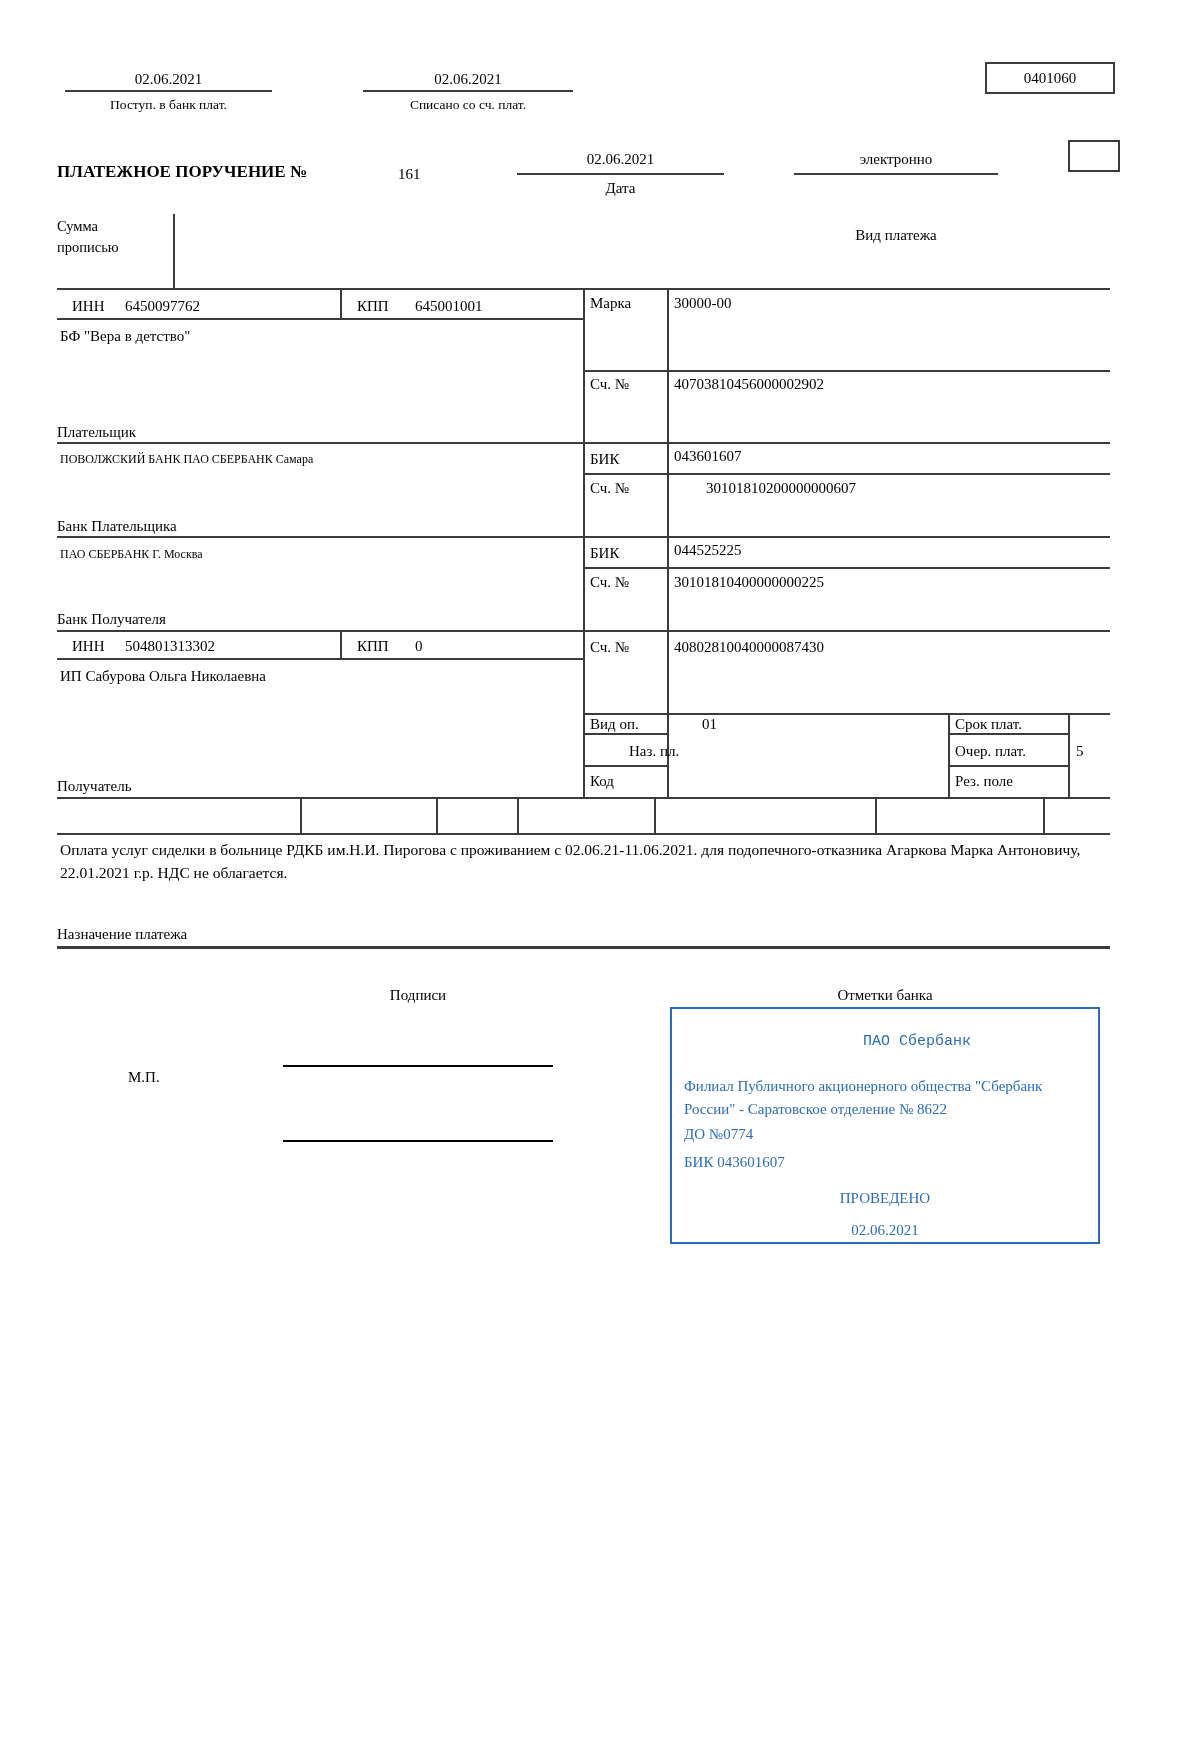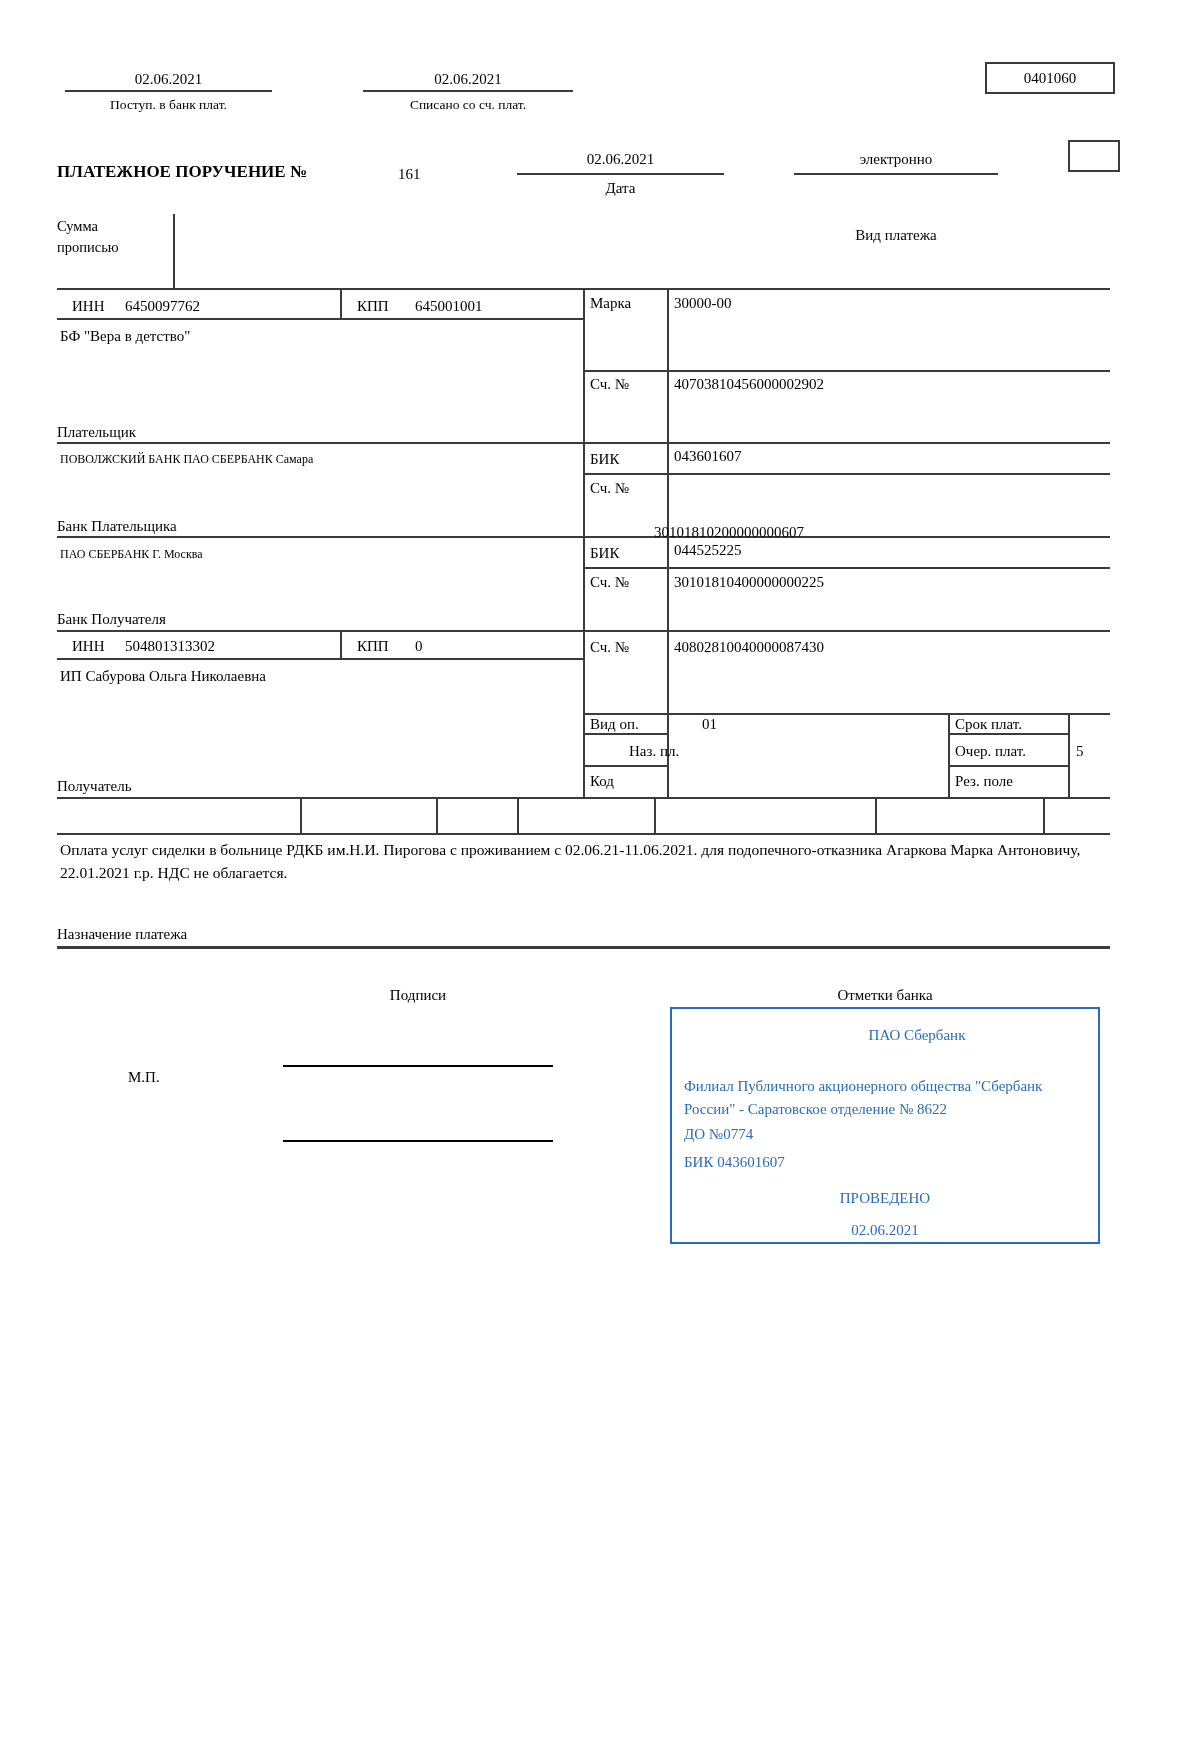--- a/index.html
+++ b/index.html
@@ -96,21 +96,21 @@
   <div class="t" style="left:590px;top:294px;">Марка</div>
   <div class="t" style="left:674px;top:294px;">30000-00</div>
   <div class="t" style="left:590px;top:375px;">Сч. №</div>
   <div class="t" style="left:674px;top:375px;">40703810456000002902</div>
 
   <div class="t small" style="left:60px;top:450px;">ПОВОЛЖСКИЙ БАНК ПАО СБЕРБАНК Самара</div>
   <div class="t" style="left:57px;top:517px;">Банк Плательщика</div>
   <div class="t" style="left:590px;top:450px;">БИК</div>
   <div class="t" style="left:674px;top:447px;">043601607</div>
   <div class="t" style="left:590px;top:479px;">Сч. №</div>
-  <div class="t" style="left:654px;top:479px;margin-top:44px;">30101810200000000607</div>
+  <div class="t" style="left:706px;top:479px;">30101810200000000607</div>
 
   <div class="t small" style="left:60px;top:545px;">ПАО СБЕРБАНК Г. Москва</div>
   <div class="t" style="left:57px;top:610px;">Банк Получателя</div>
   <div class="t" style="left:590px;top:544px;">БИК</div>
   <div class="t" style="left:674px;top:541px;">044525225</div>
   <div class="t" style="left:590px;top:573px;">Сч. №</div>
   <div class="t" style="left:674px;top:573px;">30101810400000000225</div>
 
   <div class="t" style="left:72px;top:637px;">ИНН</div>
   <div class="t" style="left:125px;top:637px;">504801313302</div>
@@ -138,21 +138,21 @@
   <div class="hl" style="left:57px;top:946px;width:1053px;height:3px;"></div>
 
   <div class="t center" style="left:283px;top:986px;width:270px;">Подписи</div>
   <div class="t center" style="left:670px;top:986px;width:430px;">Отметки банка</div>
 
   <div class="t" style="left:128px;top:1068px;">М.П.</div>
   <div class="hl" style="left:283px;top:1065px;width:270px;background:#000;"></div>
   <div class="hl" style="left:283px;top:1140px;width:270px;background:#000;"></div>
 
   <div class="blue-box" style="left:670px;top:1007px;width:430px;height:237px;border:2px solid var(--stamp-blue);">
-    <div class="t blue center" style="left:0;top:17px;width:490px;">ПАО Сбербанк</div>
+    <div class="t blue center" style="left:0;top:24px;width:490px;font-family:Liberation Mono, monospace;">ПАО Сбербанк</div>
     <div class="t blue wrap" style="left:12px;top:66px;width:400px;line-height:23px;">Филиал Публичного акционерного общества "Сбербанк России" - Саратовское отделение № 8622</div>
     <div class="t blue" style="left:12px;top:116px;">ДО №0774</div>
     <div class="t blue" style="left:12px;top:144px;">БИК 043601607</div>
     <div class="t blue center" style="left:0;top:180px;width:426px;">ПРОВЕДЕНО</div>
     <div class="t blue center" style="left:0;top:212px;width:426px;">02.06.2021</div>
   </div>
 
 </div>
 
 </body></html>

